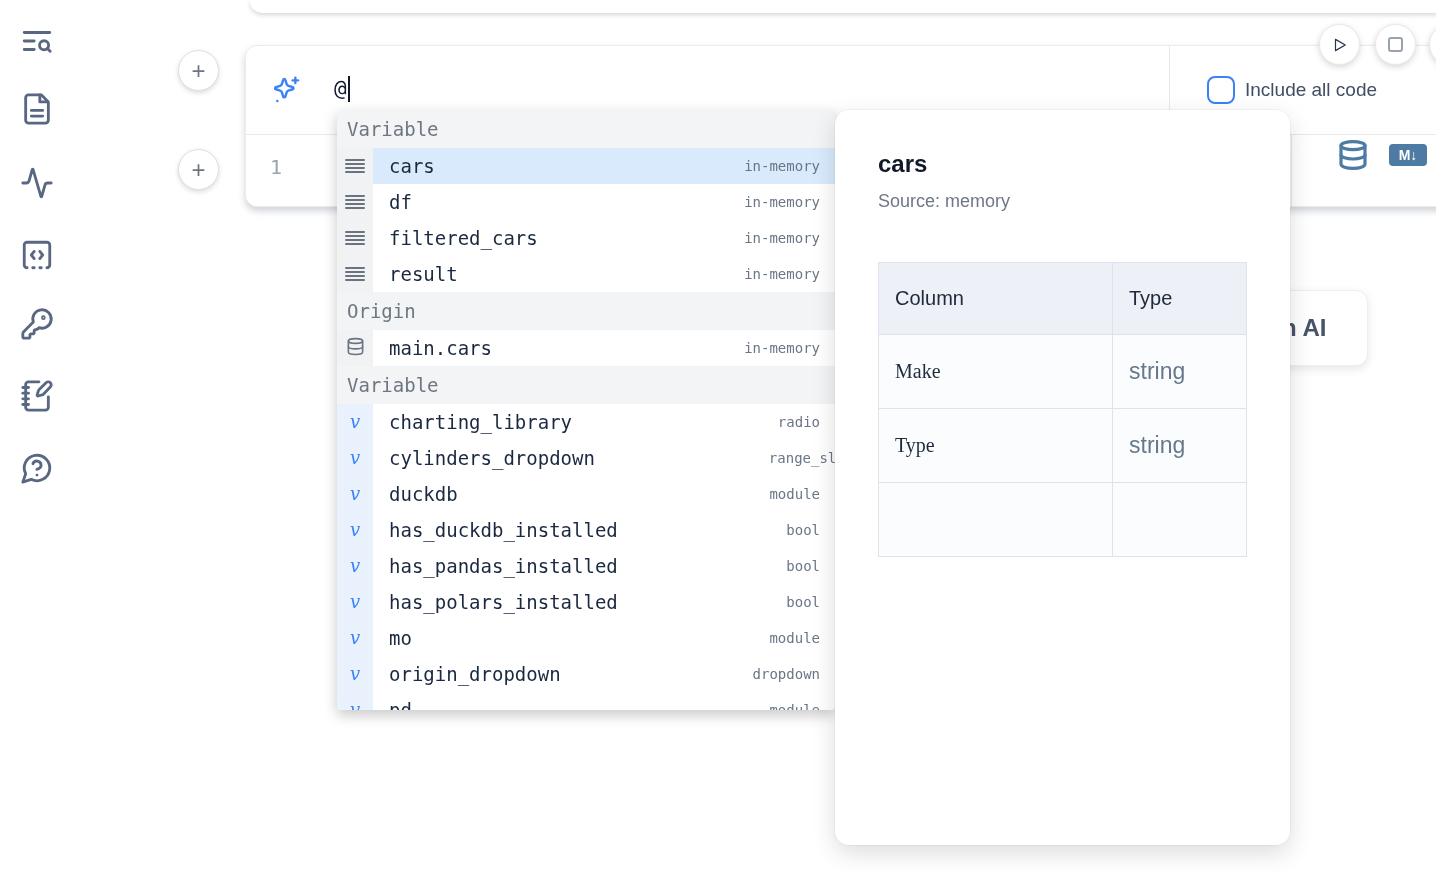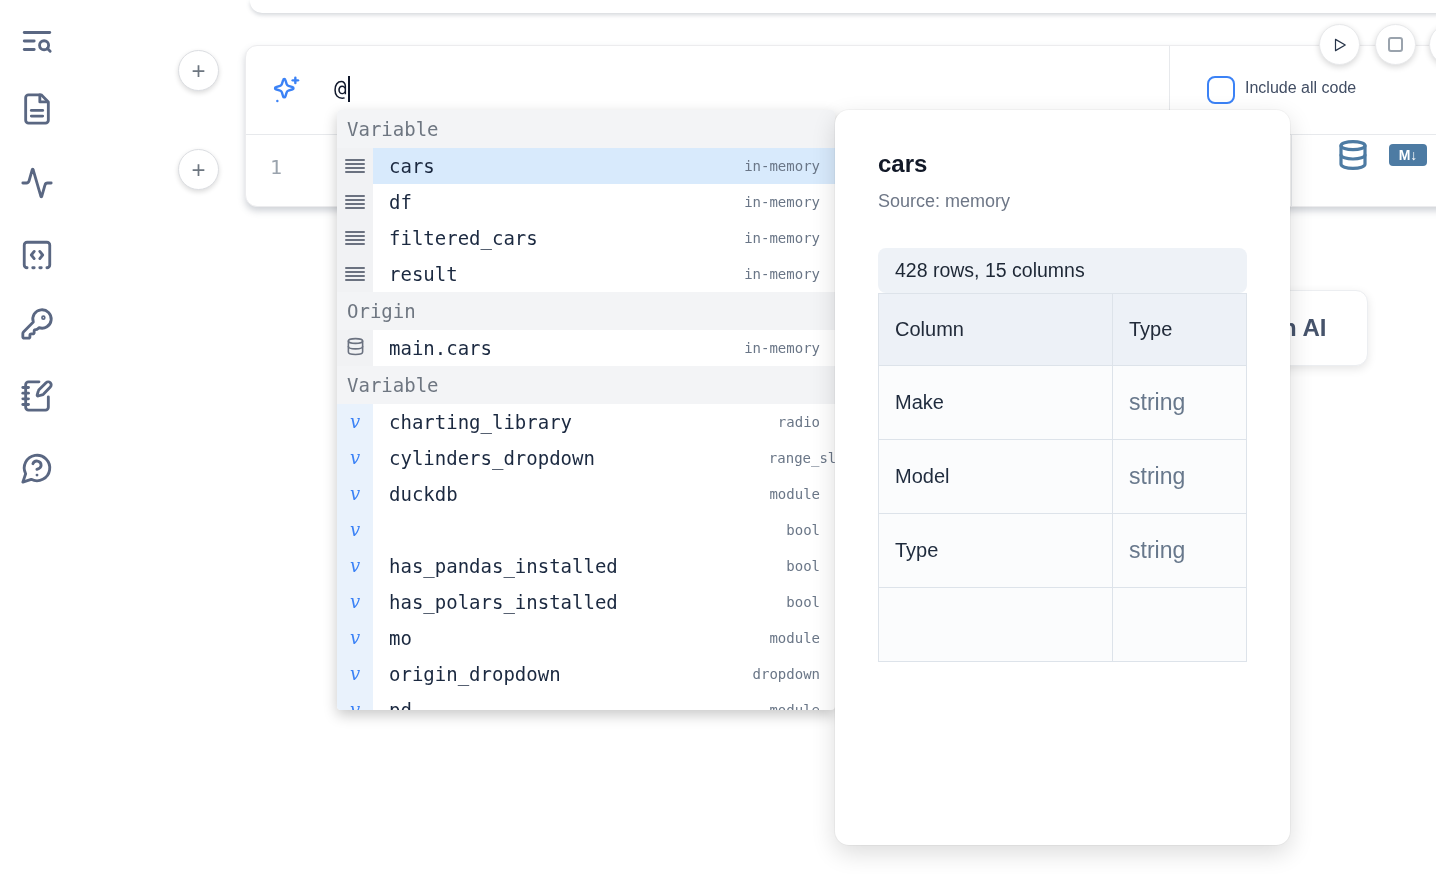--- a/index.html
+++ b/index.html
@@ -17,21 +17,21 @@
   .add-btn { position:absolute; left:178px; width:41px; height:41px; border-radius:50%; background:#fff; border:1px solid #dcdee2; box-shadow:0 2px 5px rgba(0,0,0,.14); color:#6d7680; font-size:24px; font-weight:300; display:flex; align-items:center; justify-content:center; cursor:pointer; }
 
   
   .ai-panel { position:absolute; left:245px; top:45px; width:1200px; height:162px; background:#fff; border-radius:12px 0 0 12px; border:1px solid #ececee; box-shadow:0 4px 7px rgba(100,110,125,.30); }
   .ai-row1 { position:relative; height:89px; border-bottom:1px solid #e7e9ec; }
   .sparkle { position:absolute; left:24px; top:29px; width:32px; height:32px; }
   .prompt-text { position:absolute; left:88px; top:30px; font-family:"DejaVu Sans Mono", monospace; font-size:21px; color:#10182b; }
   .caret { display:inline-block; width:2px; height:26px; background:#10182b; vertical-align:-6px; margin-left:1px; }
   .row1-right { position:absolute; left:923px; top:0; width:277px; height:100%; border-left:1px solid #e7e9ec; }
   .cbx { position:absolute; left:37px; top:30px; width:28px; height:28px; border:2px solid #3b82f6; border-radius:8px; background:#fff; cursor:pointer; }
-  .cbx-label { position:absolute; left:75px; top:33px; font-size:16px; color:#414d63; white-space:nowrap; }
+  .cbx-label { position:absolute; left:75px; top:33px; font-size:19px; color:#414d63; white-space:nowrap; }
   .ai-row2 { position:relative; height:71px; }
   .line-no { position:absolute; left:24px; top:20px; font-family:"DejaVu Sans Mono", monospace; font-size:20px; color:#9aa3ad; }
   .row2-right-divider { position:absolute; left:1045px; top:0; width:1px; height:100%; background:#e7e9ec; }
   .db-icon { position:absolute; left:1091px; top:4px; width:32px; height:32px; }
   .db-icon svg { width:32px; height:32px; stroke:#4d7ba3; fill:none; stroke-width:2.4; stroke-linecap:round; }
   .md-badge { position:absolute; left:1143px; top:9px; width:38px; height:22px; background:#4d7ba3; border-radius:4px; color:#fff; font-weight:bold; font-size:14px; display:flex; align-items:center; justify-content:center; letter-spacing:0; cursor:pointer; font-family:"Liberation Sans", sans-serif; }
 
   
   .run-btn { position:absolute; top:24px; width:41px; height:41px; border-radius:50%; background:#fff; border:1px solid #e8e9eb; box-shadow:0 2px 6px rgba(0,0,0,.16); display:flex; align-items:center; justify-content:center; cursor:pointer; z-index:40; }
   .run-play { left:1319px; }
@@ -56,26 +56,26 @@
   .rows-icon { width:20px; height:18px; }
   .rows-icon div { height:2.5px; background:#6b7280; margin:1.6px 0; border-radius:1px; }
   .dd-db svg { width:19px; height:19px; stroke:#6b7280; fill:none; stroke-width:2; stroke-linecap:round; }
   .v-glyph { font-family:"DejaVu Serif", serif; font-style:italic; color:#3b82f6; font-size:18px; line-height:1; }
 
   
   .preview { position:absolute; left:835px; top:110px; width:455px; height:735px; background:#fff; border-radius:14px; box-shadow:0 0 0 1px rgba(0,0,0,.03), 0 8px 24px rgba(0,0,0,.14); z-index:20; padding:40px 43px 0 43px; overflow:hidden; }
   .pv-title { font-size:24px; font-weight:bold; color:#111827; }
   .pv-source { margin-top:13px; font-size:18px; color:#6e7787; }
   .pv-pill { margin-top:36px; height:45px; background:#eef2f7; border-radius:8px; display:flex; align-items:center; padding:0 17px; font-size:19.5px; color:#1d2735; }
-  .pv-tablewrap { height:462px; overflow:hidden; }
+  .pv-tablewrap { margin-top:50px; height:462px; overflow:hidden; }
   table.pv { width:100%; border-collapse:collapse; }
   table.pv th, table.pv td { border:1px solid #dde3ea; text-align:left; padding-left:16px; }
   table.pv th { height:72px; background:#edf1f7; font-size:20px; font-weight:normal; color:#222b3a; }
   table.pv td { height:74px; background:#fbfcfd; }
-  td.pv-col { font-family:Liberation Sans, sans-serif; font-size:20px; color:#1f2b3d; width:234px; }
+  td.pv-col { font-family:Liberation Serif, serif; font-size:20px; color:#1f2b3d; width:234px; }
   td.pv-type { font-size:23px; color:#68788c; }
 </style>
 </head>
 <body>
 
 <div id="page">
 
   <button class="sb-btn" style="top:22px">
     <svg viewBox="0 0 24 24">
         <path d="M21 6H3"></path>
@@ -279,20 +279,21 @@
       <div class="dd-main">
           <span class="dd-name">duckdb</span>
           <span class="dd-type">module</span>
         </div>
     </div>
     <div class="dd-row">
       <div class="dd-gutter var">
           <span class="v-glyph">v</span>
         </div>
       <div class="dd-main">
+          <span class="dd-name">has_duckdb_installed</span>
           <span class="dd-type">bool</span>
         </div>
     </div>
     <div class="dd-row">
       <div class="dd-gutter var">
           <span class="v-glyph">v</span>
         </div>
       <div class="dd-main">
           <span class="dd-name">has_pandas_installed</span>
           <span class="dd-type">bool</span>
@@ -332,39 +333,34 @@
       <div class="dd-main">
           <span class="dd-name">pd</span>
           <span class="dd-type">module</span>
         </div>
     </div>
   </div>
 
   <div class="preview">
     <div class="pv-title">cars</div>
     <div class="pv-source">Source: memory</div>
-    <div class="pv-pill">428 rows, 15 columns</div>
     <div class="pv-tablewrap">
       <table class="pv">
         <thead>
           <tr>
             <th>Column</th>
             <th>Type</th>
           </tr>
         </thead>
         <tbody>
           <tr>
             <td class="pv-col">Make</td>
             <td class="pv-type">string</td>
           </tr>
           <tr>
-            <td class="pv-col">Model</td>
-            <td class="pv-type">string</td>
-          </tr>
-          <tr>
             <td class="pv-col">Type</td>
             <td class="pv-type">string</td>
           </tr>
           <tr>
             <td class="pv-col"></td>
             <td class="pv-type"></td>
           </tr>
         </tbody>
       </table>
     </div>

